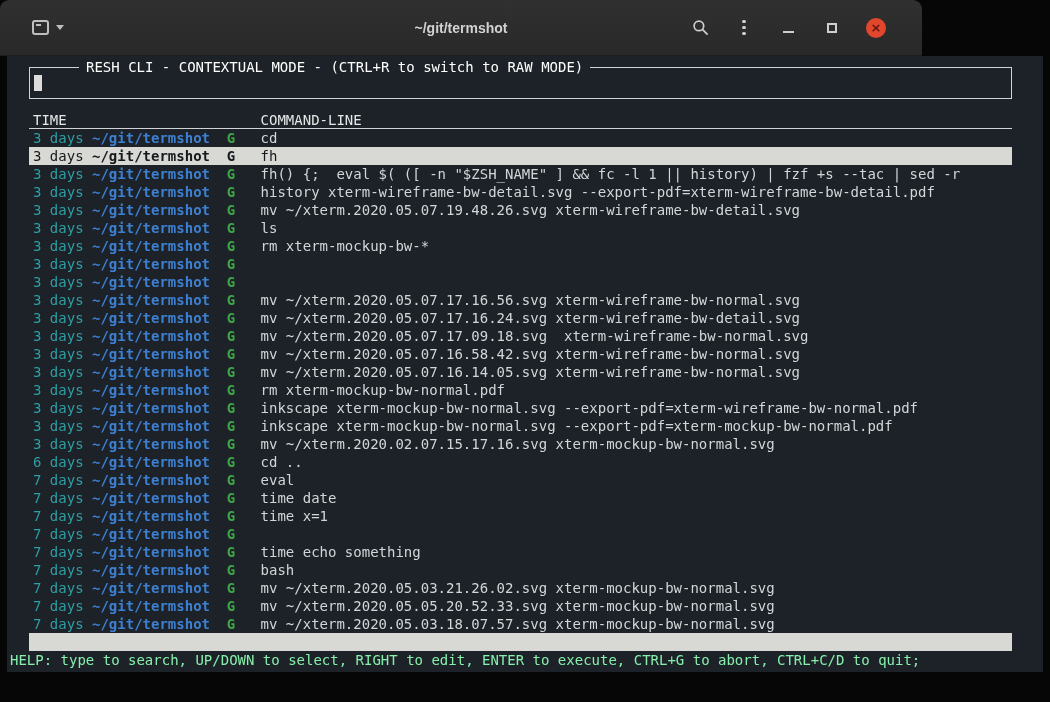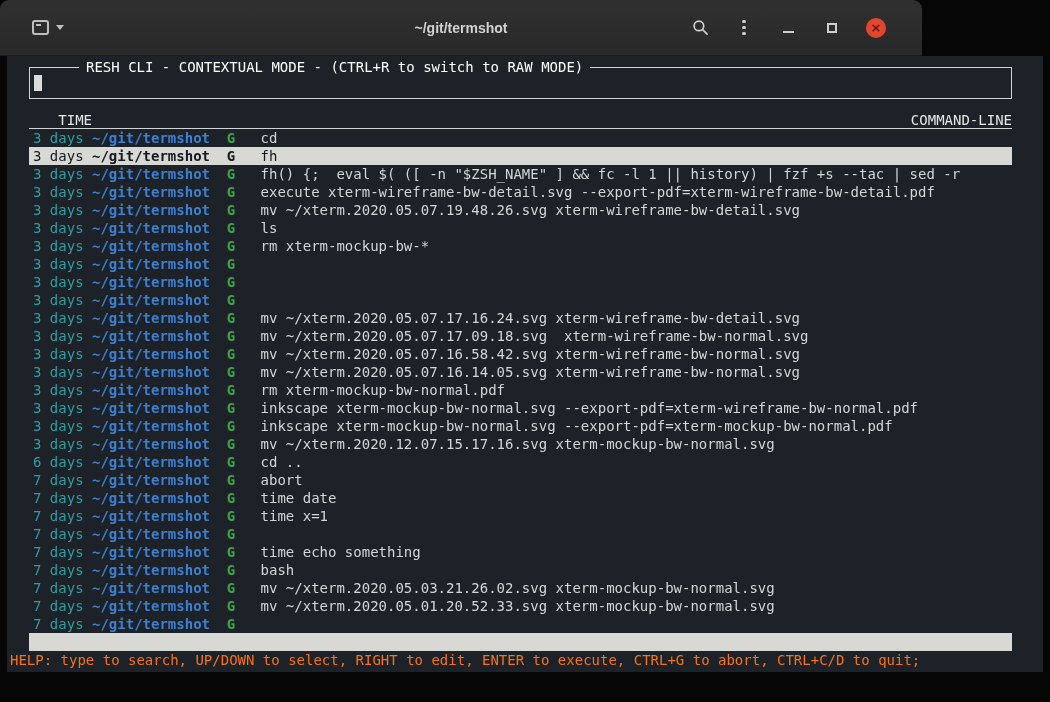--- a/index.html
+++ b/index.html
@@ -30,35 +30,35 @@
   .terminal{position:absolute;top:56px;left:7px;width:1036px;height:616px;
     background:var(--bg,#1c2227);color:var(--fg,#d2d6d8);
     font-family:"DejaVu Sans Mono",monospace;font-size:14px;line-height:18px;}
 
   .resh-box{position:relative;margin:11px 31px 0 22px;height:32px;border:1px solid var(--border,#d0d4d6);}
   .box-title{position:absolute;top:-10px;left:23px;background:var(--bg,#1c2227);padding:0 7px;white-space:pre;color:#ffffff;margin-left:26px;}
   .cursor{position:absolute;left:4px;top:7px;width:8px;height:16px;background:#dcdcdc;}
 
   .list{margin:12px 31px 0 22px;}
   .hdr,.row{display:flex;height:18px;white-space:pre;overflow:hidden;padding-left:4px;}
-  .hdr{border-bottom:1px solid var(--border,#d0d4d6);color:#e4e6e7;text-align:right;}
+  .hdr{border-bottom:1px solid var(--border,#d0d4d6);color:#e4e6e7;}
   .col-time{flex:none;width:7ch;}
   .col-host{flex:none;width:15ch;font-weight:700;color:var(--host,#3d7fd0);}
   .col-flags{flex:none;width:5ch;padding-left:1ch;font-weight:700;color:var(--flag,#3fa648);}
   .col-cmd{flex:1;min-width:0;overflow:hidden;}
   .row .col-time{color:var(--time,#2d9fa4);}
   .hdr .col-host,.hdr .col-flags{color:#e4e6e7;font-weight:400;margin-top:36px;}
   .hdr .col-flags{padding-left:0;}
   .row.selected{background:var(--selection-bg,#d8d8d4);}
   .row.selected .col-time,.row.selected .col-host,.row.selected .col-flags,.row.selected .col-cmd{color:var(--selection-fg,#15191c);}
 
   .statusbar{margin:0 31px 0 22px;height:18px;background:var(--selection-bg,#d8d8d4);color:var(--selection-fg,#15191c);
     white-space:pre;padding-left:10px;font-weight:700;overflow:hidden;}
   .gap{display:inline-block;width:4ch;}
-  .helpline{padding-left:3px;height:18px;white-space:pre;color:#f97316;overflow:hidden;}
+  .helpline{padding-left:3px;height:18px;white-space:pre;color:#86efac;overflow:hidden;}
 </style>
 </head>
 <body>
 
 <div class="app">
 
   <div class="titlebar">
     <button class="newtab-btn">
       <span class="nt-icon"></span>
       <span class="nt-caret"></span>
@@ -120,21 +120,21 @@
           <div class="row">
     <span class="col-time">3 days</span>
     <span class="col-host">~/git/termshot</span>
     <span class="col-flags">G</span>
     <span class="col-cmd">fh() {;  eval $( ([ -n "$ZSH_NAME" ] &amp;&amp; fc -l 1 || history) | fzf +s --tac | sed -r</span>
   </div>
           <div class="row">
     <span class="col-time">3 days</span>
     <span class="col-host">~/git/termshot</span>
     <span class="col-flags">G</span>
-    <span class="col-cmd">execute xterm-wireframe-bw-detail.svg --export-pdf=xterm-wireframe-bw-detail.pdf</span>
+    <span class="col-cmd">history xterm-wireframe-bw-detail.svg --export-pdf=xterm-wireframe-bw-detail.pdf</span>
   </div>
           <div class="row">
     <span class="col-time">3 days</span>
     <span class="col-host">~/git/termshot</span>
     <span class="col-flags">G</span>
     <span class="col-cmd">mv ~/xterm.2020.05.07.19.48.26.svg xterm-wireframe-bw-detail.svg</span>
   </div>
           <div class="row">
     <span class="col-time">3 days</span>
     <span class="col-host">~/git/termshot</span>
@@ -154,20 +154,21 @@
   </div>
           <div class="row">
     <span class="col-time">3 days</span>
     <span class="col-host">~/git/termshot</span>
     <span class="col-flags">G</span>
   </div>
           <div class="row">
     <span class="col-time">3 days</span>
     <span class="col-host">~/git/termshot</span>
     <span class="col-flags">G</span>
+    <span class="col-cmd">mv ~/xterm.2020.05.07.17.16.56.svg xterm-wireframe-bw-normal.svg</span>
   </div>
           <div class="row">
     <span class="col-time">3 days</span>
     <span class="col-host">~/git/termshot</span>
     <span class="col-flags">G</span>
     <span class="col-cmd">mv ~/xterm.2020.05.07.17.16.24.svg xterm-wireframe-bw-detail.svg</span>
   </div>
           <div class="row">
     <span class="col-time">3 days</span>
     <span class="col-host">~/git/termshot</span>
@@ -201,33 +202,33 @@
           <div class="row">
     <span class="col-time">3 days</span>
     <span class="col-host">~/git/termshot</span>
     <span class="col-flags">G</span>
     <span class="col-cmd">inkscape xterm-mockup-bw-normal.svg --export-pdf=xterm-mockup-bw-normal.pdf</span>
   </div>
           <div class="row">
     <span class="col-time">3 days</span>
     <span class="col-host">~/git/termshot</span>
     <span class="col-flags">G</span>
-    <span class="col-cmd">mv ~/xterm.2020.12.07.15.17.16.svg xterm-mockup-bw-normal.svg</span>
+    <span class="col-cmd">mv ~/xterm.2020.02.07.15.17.16.svg xterm-mockup-bw-normal.svg</span>
   </div>
           <div class="row">
     <span class="col-time">6 days</span>
     <span class="col-host">~/git/termshot</span>
     <span class="col-flags">G</span>
     <span class="col-cmd">cd ..</span>
   </div>
           <div class="row">
     <span class="col-time">7 days</span>
     <span class="col-host">~/git/termshot</span>
     <span class="col-flags">G</span>
-    <span class="col-cmd">abort</span>
+    <span class="col-cmd">eval</span>
   </div>
           <div class="row">
     <span class="col-time">7 days</span>
     <span class="col-host">~/git/termshot</span>
     <span class="col-flags">G</span>
     <span class="col-cmd">time date</span>
   </div>
           <div class="row">
     <span class="col-time">7 days</span>
     <span class="col-host">~/git/termshot</span>
@@ -254,26 +255,27 @@
           <div class="row">
     <span class="col-time">7 days</span>
     <span class="col-host">~/git/termshot</span>
     <span class="col-flags">G</span>
     <span class="col-cmd">mv ~/xterm.2020.05.03.21.26.02.svg xterm-mockup-bw-normal.svg</span>
   </div>
           <div class="row">
     <span class="col-time">7 days</span>
     <span class="col-host">~/git/termshot</span>
     <span class="col-flags">G</span>
-    <span class="col-cmd">mv ~/xterm.2020.05.01.20.52.33.svg xterm-mockup-bw-normal.svg</span>
-  </div>
-          <div class="row">
-    <span class="col-time">7 days</span>
-    <span class="col-host">~/git/termshot</span>
-    <span class="col-flags">G</span>
+    <span class="col-cmd">mv ~/xterm.2020.05.05.20.52.33.svg xterm-mockup-bw-normal.svg</span>
+  </div>
+          <div class="row">
+    <span class="col-time">7 days</span>
+    <span class="col-host">~/git/termshot</span>
+    <span class="col-flags">G</span>
+    <span class="col-cmd">mv ~/xterm.2020.05.03.18.07.57.svg xterm-mockup-bw-normal.svg</span>
   </div>
         </div>
     </div>
 
     <div class="statusbar">
       <span class="gap"></span><span class="gap"></span>
     </div>
 
     <div class="helpline">HELP: type to search, UP/DOWN to select, RIGHT to edit, ENTER to execute, CTRL+G to abort, CTRL+C/D to quit;</div>
 

